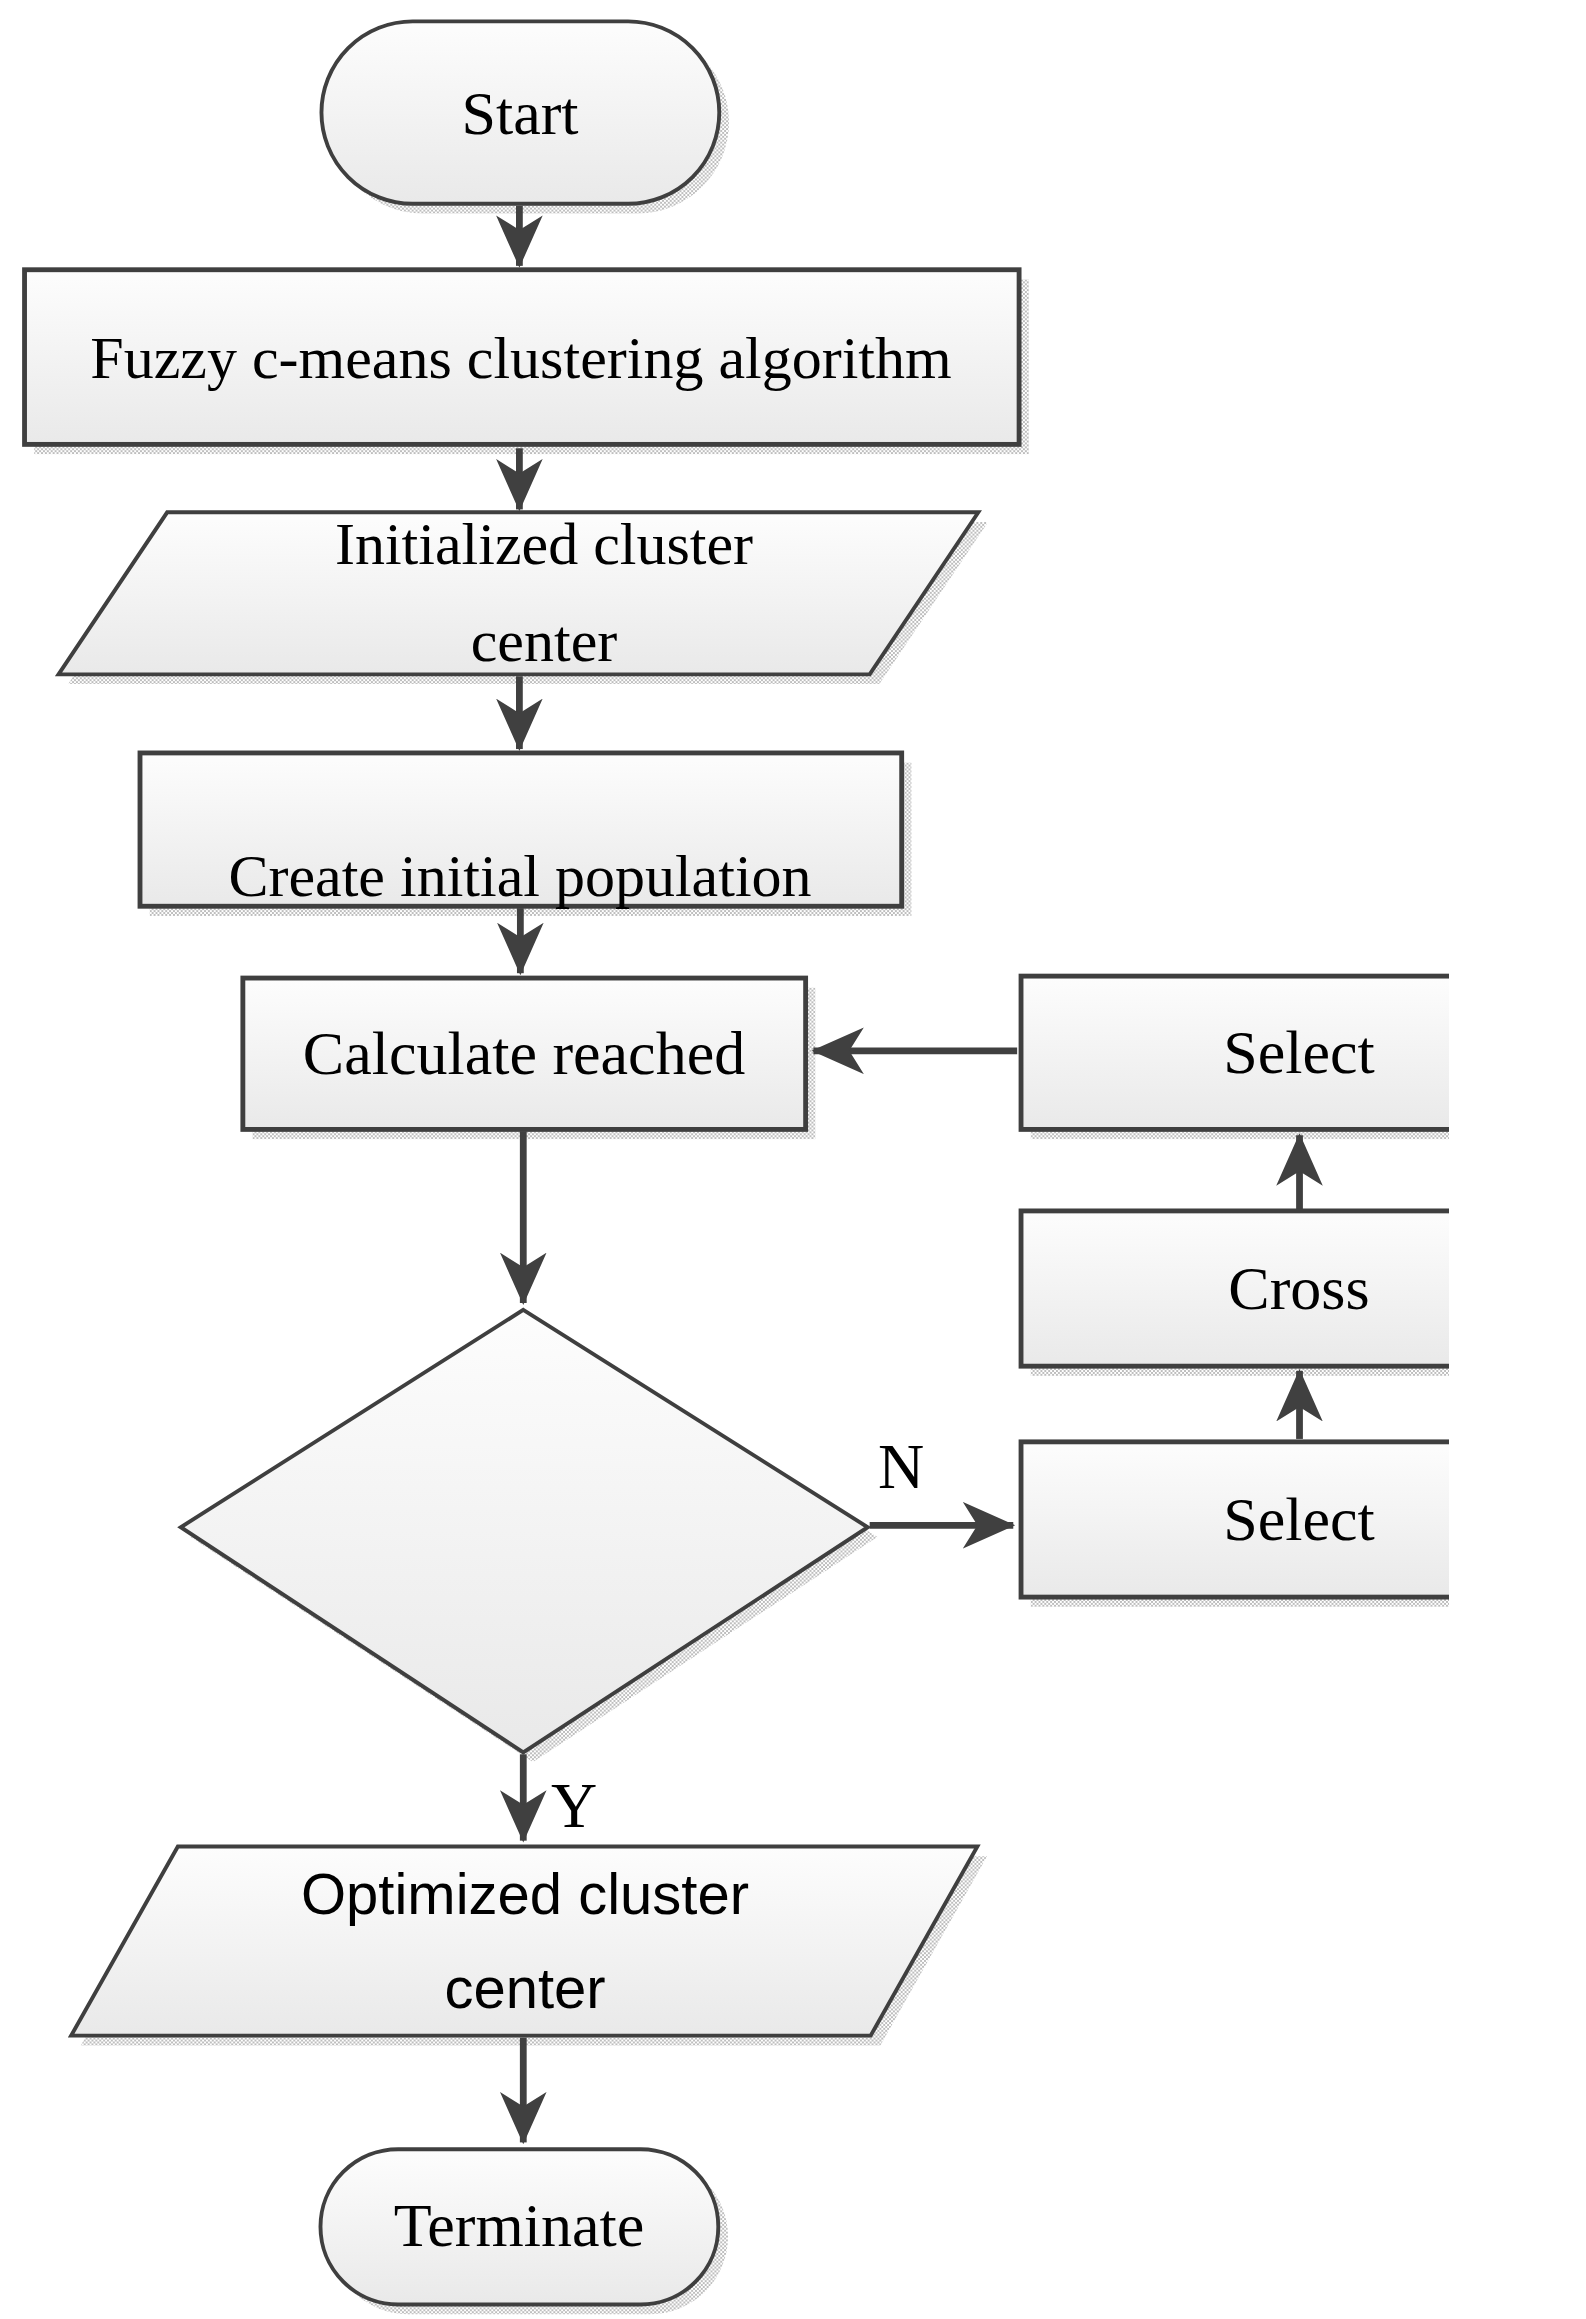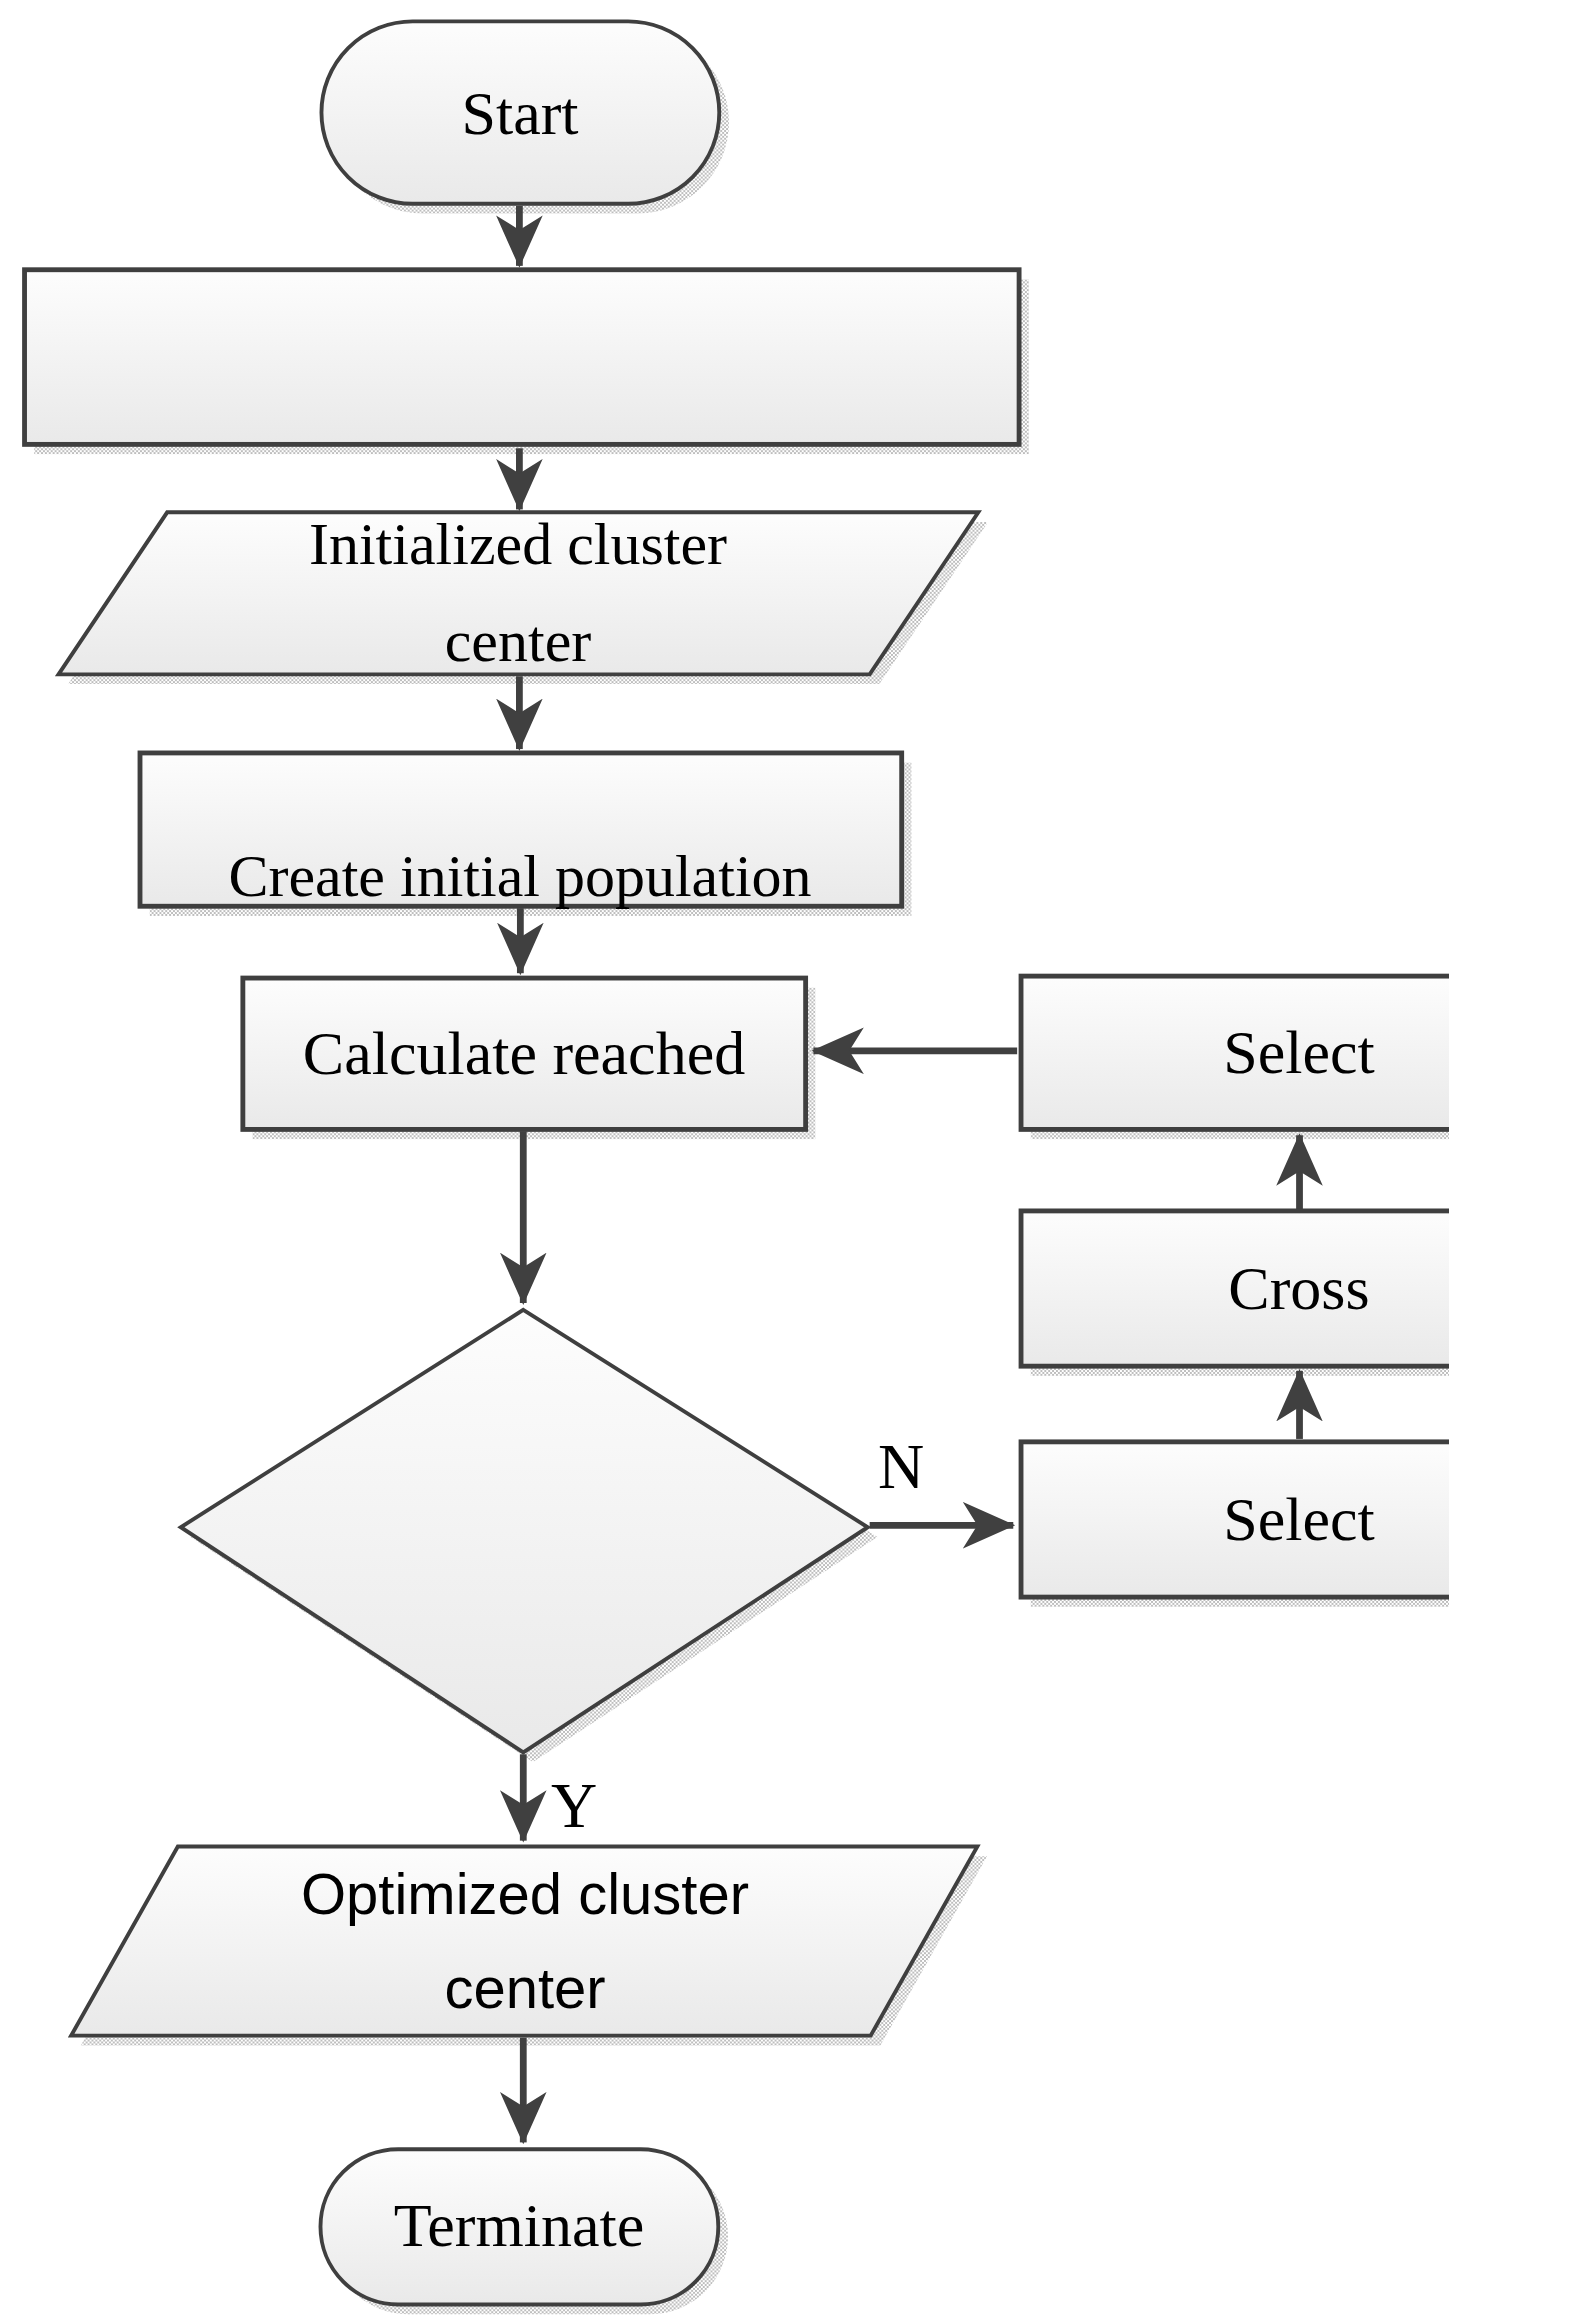--- a/index.html
+++ b/index.html
@@ -102,22 +102,23 @@
       <polygon class="shape para-shape" points="183,1903 1007,1903 897,2098 73,2098"></polygon>
       <rect class="shape stadium-shape" x="330" y="2215" width="410" height="160" rx="80"></rect>
       <rect class="shape rect-shape" x="1052" y="1006" width="574" height="158"></rect>
       <rect class="shape rect-shape" x="1052" y="1248" width="574" height="160"></rect>
       <rect class="shape rect-shape" x="1052" y="1486" width="574" height="160"></rect>
     </g>
   </svg>
 
   <div class="label serif fs-large" style="left:520px;top:114px;">Start</div>
 
+  <div class="label serif" style="left:521px;top:358px;">Fuzzy c-means clustering algorithm</div>
 
-  <div class="label serif fs-para" style="left:518px;top:593px;">
+  <div class="label serif fs-para" style="left:544px;top:593px;">
     <span class="line">Initialized cluster</span>
     <span class="line">center</span>
   </div>
 
   <div class="label serif" style="left:520px;top:831px;margin-top:45px;">Create initial population</div>
 
   <div class="label serif fs-large" style="left:524px;top:1054px;">Calculate reached</div>
 
 
   <div class="label sans fs-para-sans" style="left:525px;top:1941px;">

